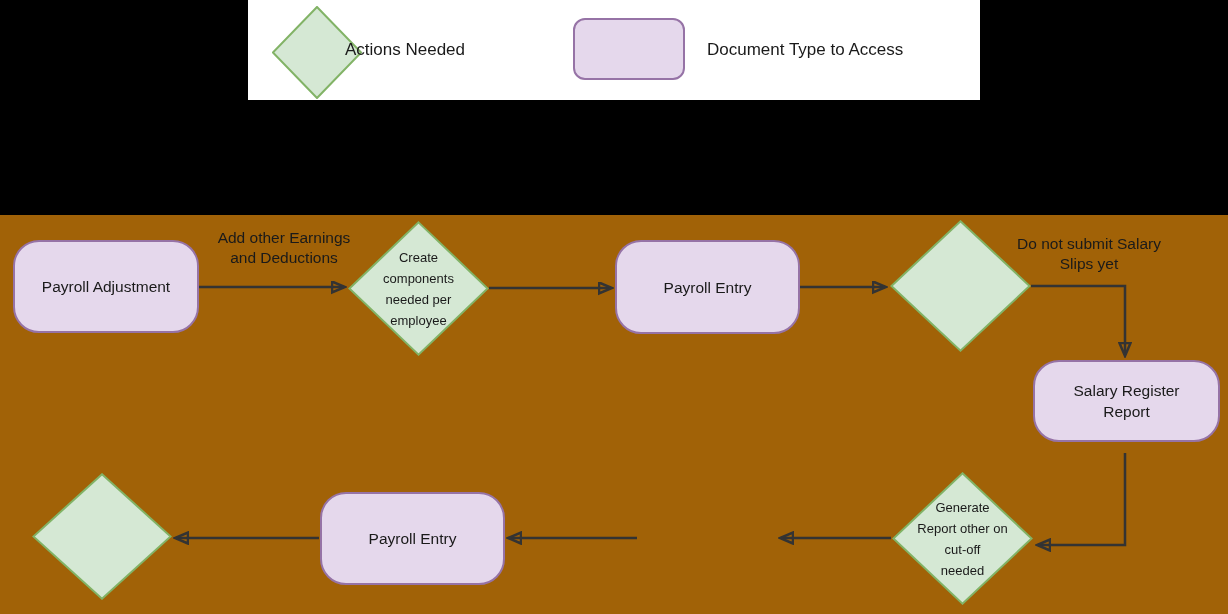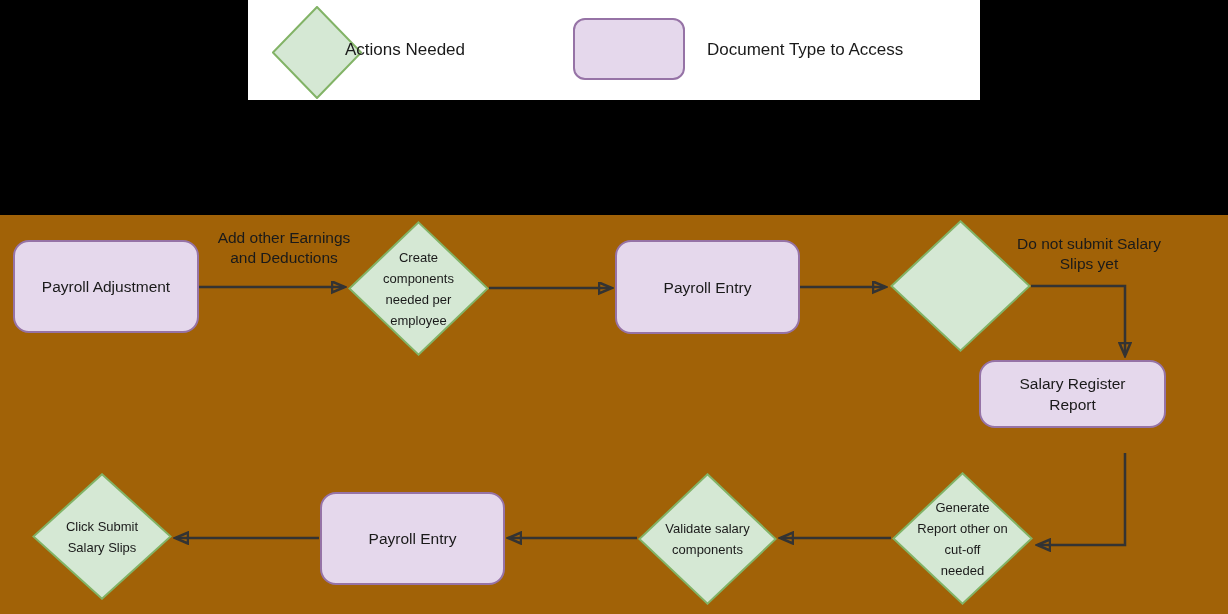--- a/index.html
+++ b/index.html
@@ -67,21 +67,21 @@
     z-index: 3;
     display: flex;
     align-items: center;
     justify-content: center;
     text-align: center;
     box-sizing: border-box;
   }
   .node.document {
     background: #e5d8ec;
     border: 2px solid #9673a6;
-    border-radius: 16px;
+    border-radius: 26px;
     font-size: 15.5px;
   }
   .node.action { font-size: 13px; line-height: 21px; }
   .node.action.small { font-size: 11px; line-height: 19.5px; }
   .diamond-svg {
     position: absolute;
     left: 0; top: 0;
     width: 100%; height: 100%;
   }
   .diamond-svg polygon {
@@ -162,48 +162,39 @@
   <div class="node document" style="left:615px; top:240px; width:185px; height:94px;">
     <div class="node-label">Payroll Entry</div>
   </div>
 
   <div class="node action small" style="left:890px; top:220px; width:141px; height:132px;">
     <svg class="diamond-svg" viewBox="0 0 100 100" preserveAspectRatio="none">
       <polygon points="50,1 99,50 50,99 1,50"></polygon>
     </svg>
   </div>
 
-  <div class="node document" style="left:979px; top:360px; width:187px; height:68px;">
+  <div class="node document" style="left:1033px; top:360px; width:187px; height:82px;">
     <div class="node-label">Salary Register
 Report</div>
   </div>
 
   <div class="node action" style="left:892px; top:472px; width:141px; height:133px;">
     <svg class="diamond-svg" viewBox="0 0 100 100" preserveAspectRatio="none">
       <polygon points="50,1 99,50 50,99 1,50"></polygon>
     </svg>
     <div class="node-label">Generate
 Report other on
 cut-off
 needed</div>
   </div>
 
-  <div class="node action" style="left:638px; top:473px; width:139px; height:132px;">
-    <svg class="diamond-svg" viewBox="0 0 100 100" preserveAspectRatio="none">
-      <polygon points="50,1 99,50 50,99 1,50"></polygon>
-    </svg>
-    <div class="node-label">Validate salary
-components</div>
-  </div>
 
   <div class="node document" style="left:320px; top:492px; width:185px; height:93px;">
     <div class="node-label">Payroll Entry</div>
   </div>
 
   <div class="node action" style="left:32px; top:473px; width:140px; height:127px;">
     <svg class="diamond-svg" viewBox="0 0 100 100" preserveAspectRatio="none">
       <polygon points="50,1 99,50 50,99 1,50"></polygon>
     </svg>
-    <div class="node-label">Click Submit
-Salary Slips</div>
   </div>
 
 </div>
 
 </body></html>

